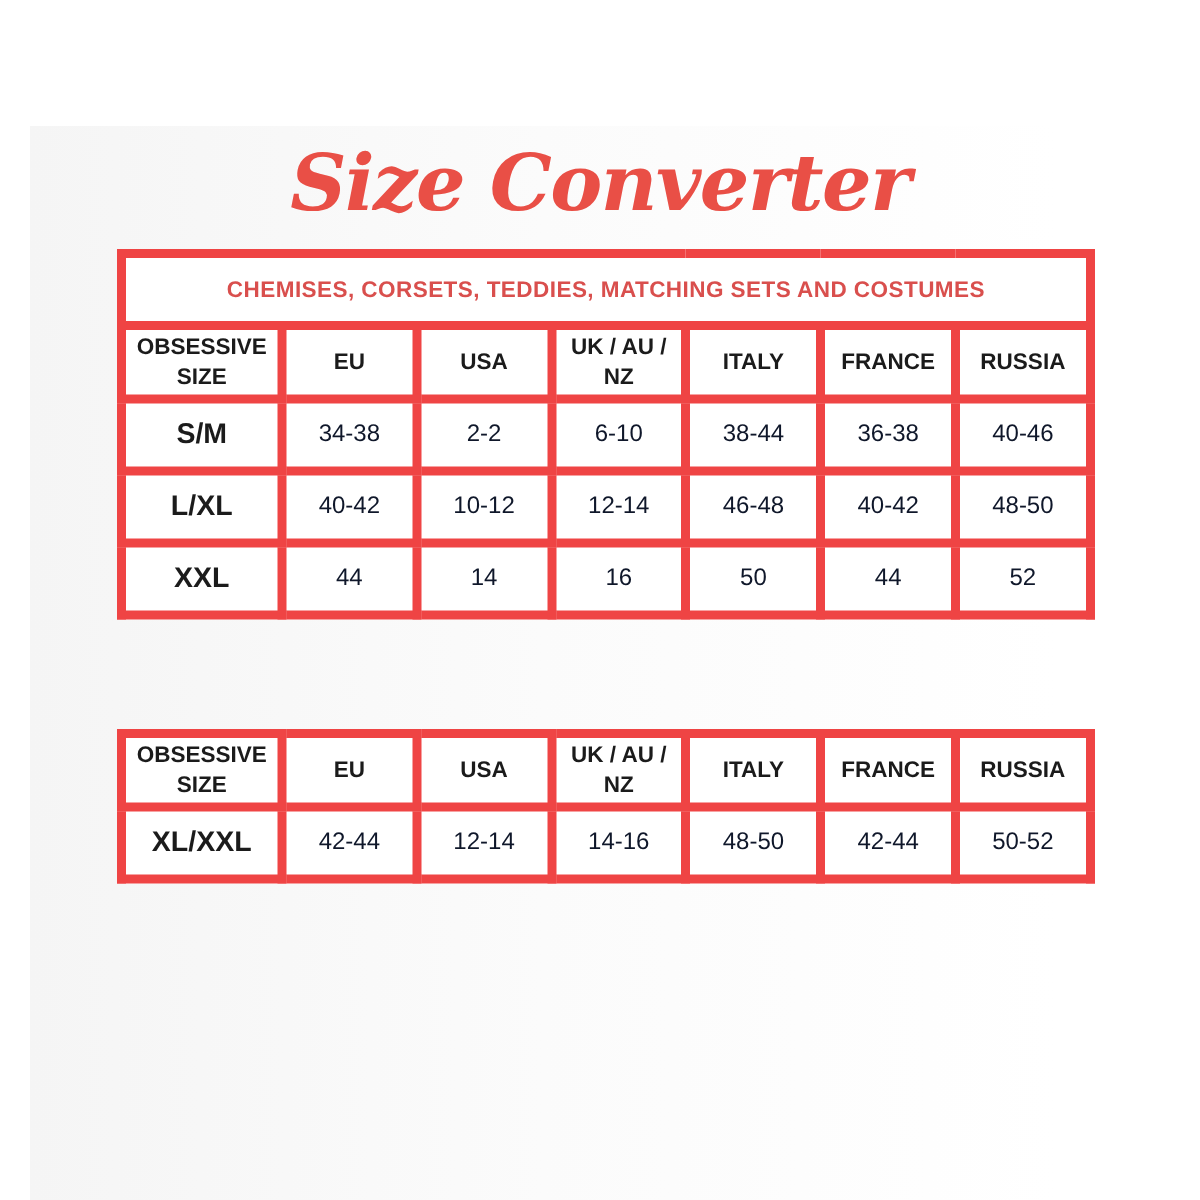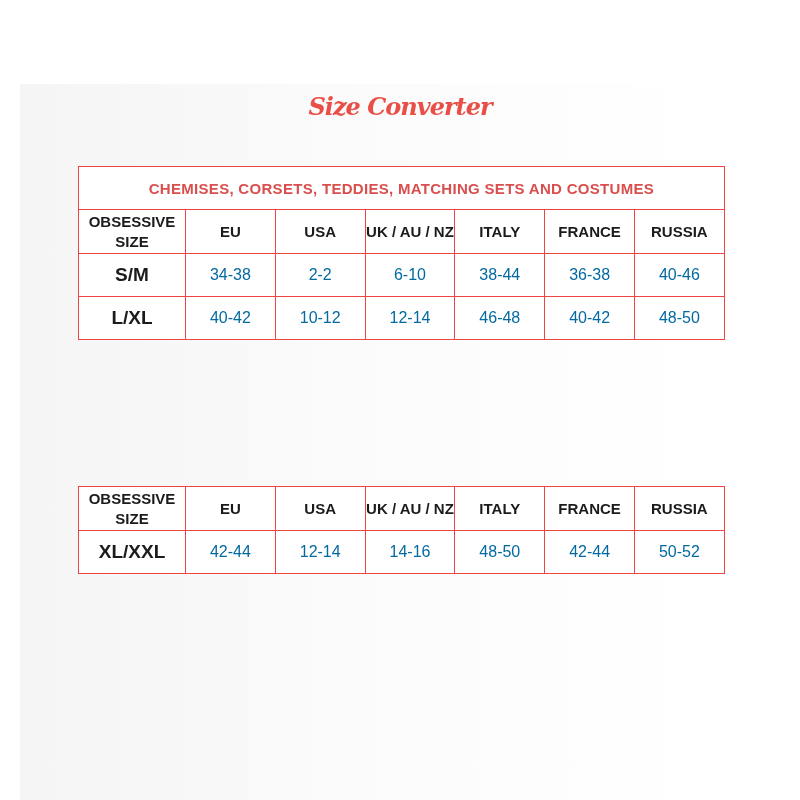--- a/index.html
+++ b/index.html
@@ -26,37 +26,37 @@
   .title {
     position: absolute;
     left: 0;
     top: 92px;
     width: 800px;
     margin: 0;
     text-align: center;
     font-family: "DejaVu Serif", serif;
     font-style: italic;
     font-weight: bold;
-    font-size: 24px;
+    font-size: 52px;
     letter-spacing: -1px;
     color: var(--title-color, #e94f46);
   }
   table.size-table {
     position: absolute;
     left: 78px;
     width: 646px;
     border-collapse: collapse;
     table-layout: fixed;
     background: #ffffff;
     border: 1px solid #dcdcdc;
   }
   table.size-table.t0 { top: 166px; }
   table.size-table.t1 { top: 486px; }
   table.size-table th, table.size-table td {
-    border: 1px solid #ef4444;
+    border: 6px solid #ef4444;
     text-align: center;
     vertical-align: middle;
     padding: 0;
     margin-top: 16px;
   }
   th.table-heading {
     height: 42px;
     font-size: 15px;
     font-weight: bold;
     letter-spacing: 0.3px;
@@ -66,21 +66,21 @@
     height: 43px;
     font-size: 15px;
     font-weight: bold;
     line-height: 1.3;
     color: #1b1b1b;
   }
   td.val {
     height: 42px;
     font-size: 16px;
     font-weight: normal;
-    color: #0369a1;
+    color: #0f172a;
   }
   td.row-label {
     height: 42px;
     font-size: 19px;
     font-weight: bold;
     color: #1b1b1b;
   }
   col.c0 { width: 107px; }
   col.cn { width: 89.8px; }
 </style>
@@ -128,20 +128,29 @@
       </tr>
       <tr>
         <td class="row-label">L/XL</td>
         <td class="val">40-42</td>
         <td class="val">10-12</td>
         <td class="val">12-14</td>
         <td class="val">46-48</td>
         <td class="val">40-42</td>
         <td class="val">48-50</td>
       </tr>
+      <tr>
+        <td class="row-label">XXL</td>
+        <td class="val">44</td>
+        <td class="val">14</td>
+        <td class="val">16</td>
+        <td class="val">50</td>
+        <td class="val">44</td>
+        <td class="val">52</td>
+      </tr>
     </tbody>
   </table>
 
   <table class="size-table t1">
     <colgroup>
       <col class="c0">
         <col class="cn">
         <col class="cn">
         <col class="cn">
         <col class="cn">

